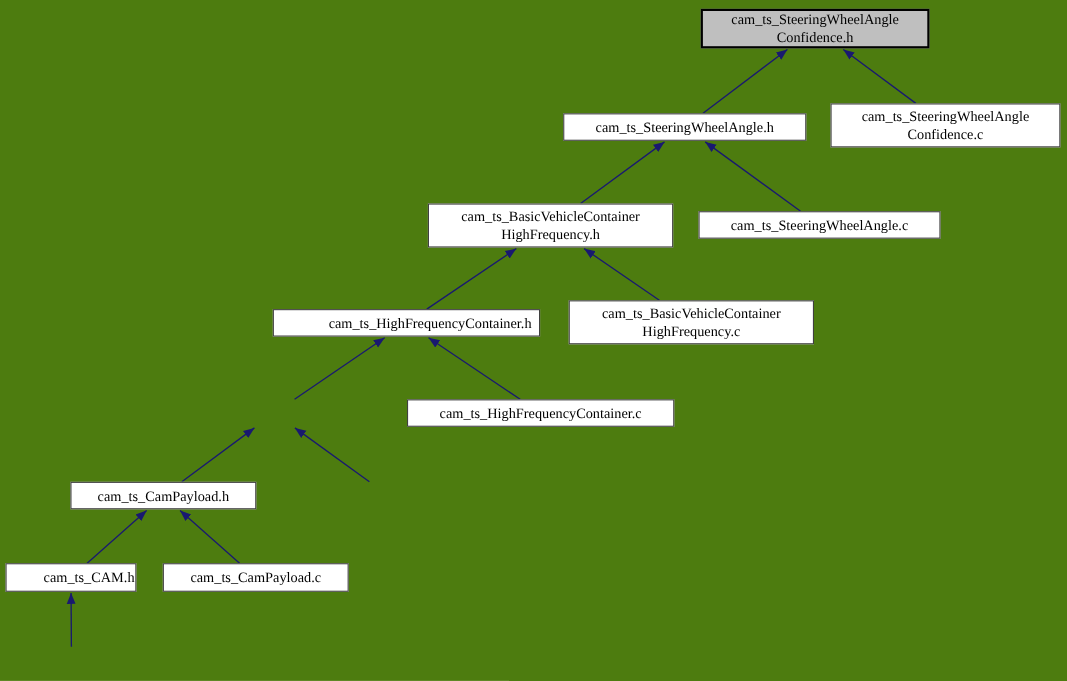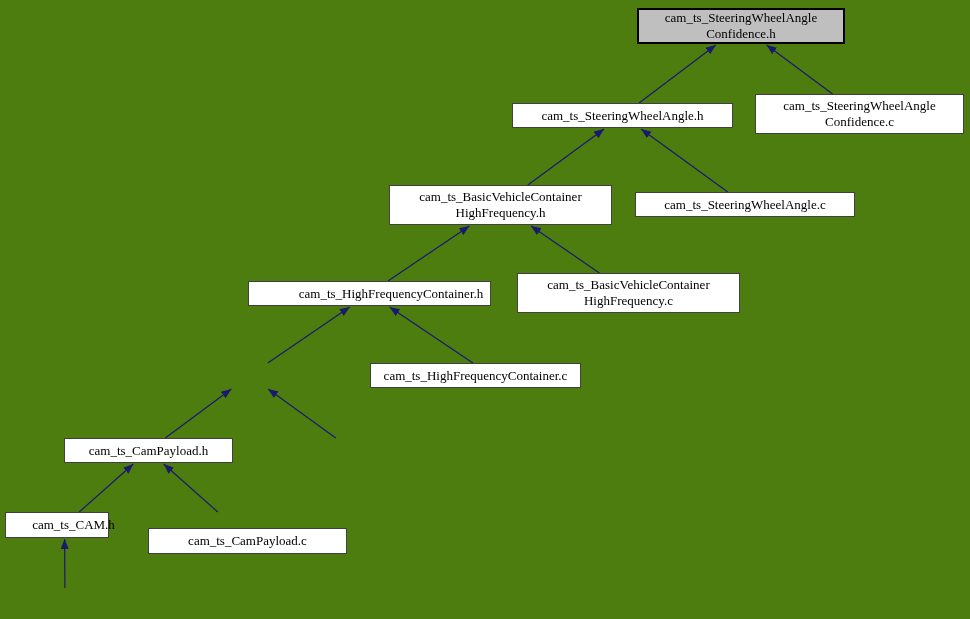--- a/index.html
+++ b/index.html
@@ -89,25 +89,25 @@
     <div class="node" style="left: 635px; top: 192px; width: 220px; height: 25px;">
       <span>cam_ts_SteeringWheelAngle.c</span>
     </div>
     <div class="node" style="left: 248px; top: 281px; width: 243px; height: 25px; padding-left: 43px;">
       <span>cam_ts_HighFrequencyContainer.h</span>
     </div>
     <div class="node" style="left: 517px; top: 273px; width: 223px; height: 40px;">
       <span>cam_ts_BasicVehicleContainer</span>
       <span>HighFrequency.c</span>
     </div>
-    <div class="node" style="left: 370px; top: 363px; width: 211px; height: 25px; justify-content: center;">
+    <div class="node" style="left: 370px; top: 363px; width: 243px; height: 25px; justify-content: center;">
       <span>cam_ts_HighFrequencyContainer.c</span>
     </div>
     <div class="node" style="left: 64px; top: 438px; width: 169px; height: 25px;">
       <span>cam_ts_CamPayload.h</span>
     </div>
-    <div class="node" style="left: 5px; top: 512px; width: 104px; height: 26px; padding-left: 33px;">
+    <div class="node" style="left: 5px; top: 512px; width: 119px; height: 26px; padding-left: 33px;">
       <span>cam_ts_CAM.h</span>
     </div>
-    <div class="node" style="left: 148px; top: 528px; width: 199px; height: 26px;">
+    <div class="node" style="left: 148px; top: 512px; width: 169px; height: 26px;">
       <span>cam_ts_CamPayload.c</span>
     </div>
   </div>
 
 </body></html>

